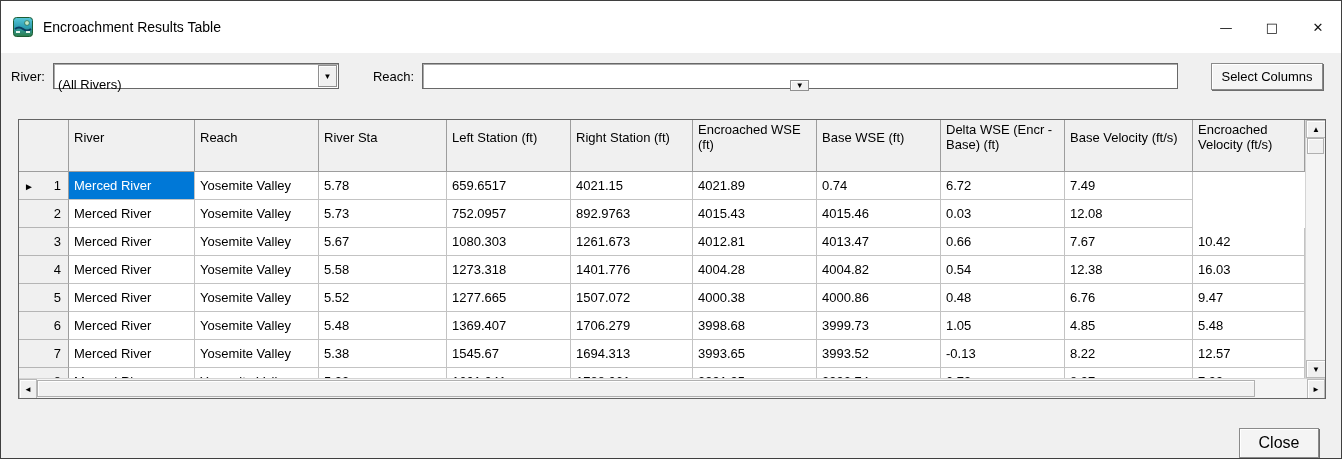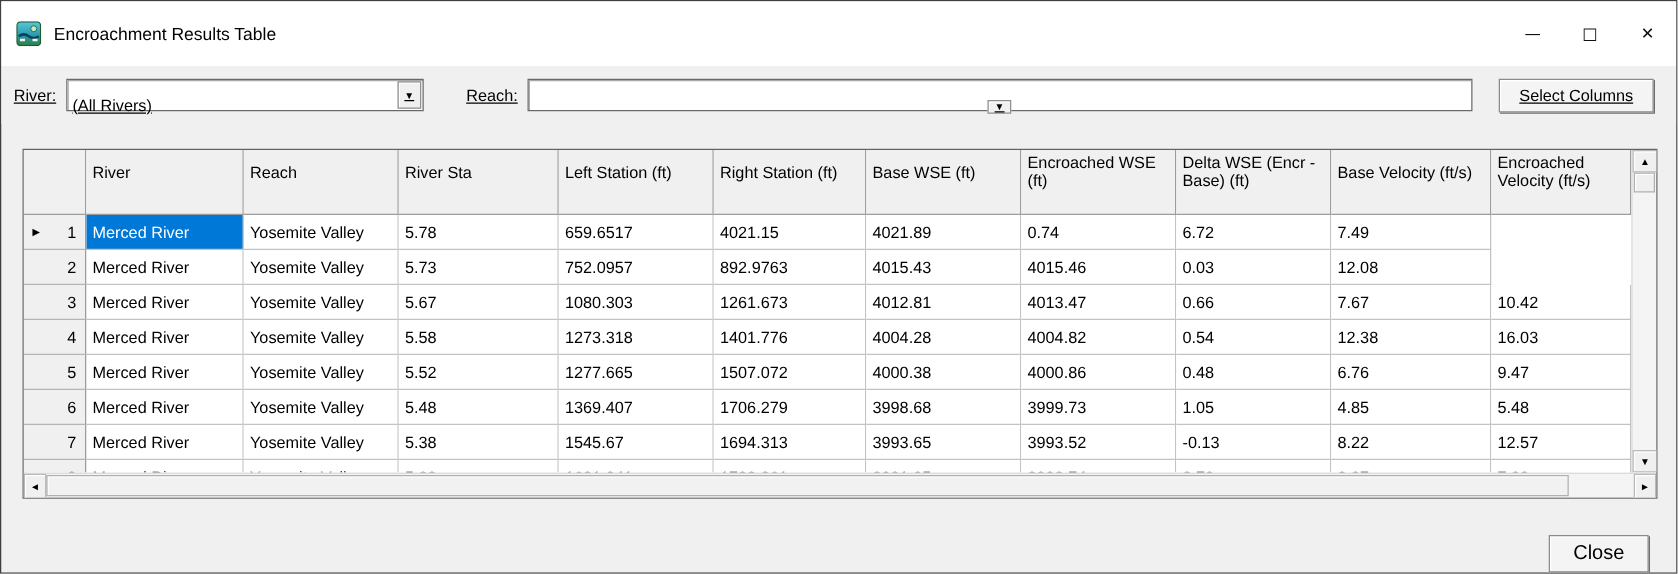--- a/index.html
+++ b/index.html
@@ -15,21 +15,21 @@
   .titlebar { height:52px; background:#ffffff; display:flex; align-items:center; }
   .app-icon { width:20px; height:20px; margin:0 10px 0 12px; flex:0 0 auto; }
   .title-text { font-size:14px; color:#000; }
   .titlebar-spacer { flex:1; }
   .caption-btn {
     width:46px; height:42px; display:flex; align-items:center; justify-content:center;
     font-size:13px; color:#111; cursor:default; font-family:"DejaVu Sans",sans-serif;
   }
 
   
-  .filter-row { display:flex; align-items:center; height:46px; padding:0 18px 0 10px; background:#f0f0f0;text-decoration:underline; }
+  .filter-row { display:flex; align-items:center; height:46px; padding:0 18px 0 10px; background:#f0f0f0; }
   .lbl { font-size:13px; color:#000; }
   .combo {
     height:26px; background:#fff; display:flex; align-items:center;
     border:1px solid #686868;
     box-shadow: inset 1px 1px 0 #a9a9a9;
   }
   .combo-text { flex:1; font-size:13px; padding:0 4px; white-space:nowrap; overflow:hidden;margin-top:16px; }
   .combo-btn {
     width:19px; height:22px; margin-right:1px; background:#f0f0f0;
     border:1px solid #909090; box-shadow: inset 1px 1px 0 #fdfdfd;
@@ -39,21 +39,21 @@
   .combo-river { width:286px; margin-left:8px; }
   .lbl-reach { margin-left:34px; }
   .combo-reach { width:756px; margin-left:8px;flex-direction:column; }
   .push { flex:1; }
   .win-btn {
     background:#f4f4f4; border:1px solid #8a8a8a;
     box-shadow: inset 1px 1px 0 #ffffff, 1px 1px 0 #6d6d6d;
     font-size:13px; color:#000; text-align:center; cursor:default;
     font-family:"Liberation Sans",sans-serif;
   }
-  .select-columns-btn { width:124px; height:27px; line-height:25px; }
+  .select-columns-btn { width:112px; height:27px; line-height:25px; }
 
   
   .table-frame {
     margin:20px 17px 0 17px; width:1308px; height:280px;
     border:1px solid #646464; background:#fff;
     box-shadow: inset 1px 1px 0 #9c9c9c;
     display:flex; flex-direction:column; overflow:hidden;
   }
   .table-upper { display:flex; flex:1; overflow:hidden; }
   .grid-viewport { width:1286px; overflow:hidden; position:relative; background:#fff; }
@@ -161,22 +161,22 @@
   <div class="table-frame">
     <div class="table-upper">
       <div class="grid-viewport">
         <div class="grid-row header-row">
           <div class="hcell corner"></div>
         <div class="hcell">River</div>
             <div class="hcell">Reach</div>
             <div class="hcell">River Sta</div>
             <div class="hcell">Left Station (ft)</div>
             <div class="hcell">Right Station (ft)</div>
+            <div class="hcell">Encroached WSE (ft)</div>
             <div class="hcell">Base WSE (ft)</div>
-            <div class="hcell">Encroached WSE (ft)</div>
             <div class="hcell">Delta WSE (Encr - Base) (ft)</div>
             <div class="hcell">Base Velocity (ft/s)</div>
             <div class="hcell">Encroached Velocity (ft/s)</div>
           </div>
         <div>
             <div class="grid-row trow">
               <div class="cell rowhead">
                 <span class="rowmark">►</span>
                 <span>1</span>
               </div>

